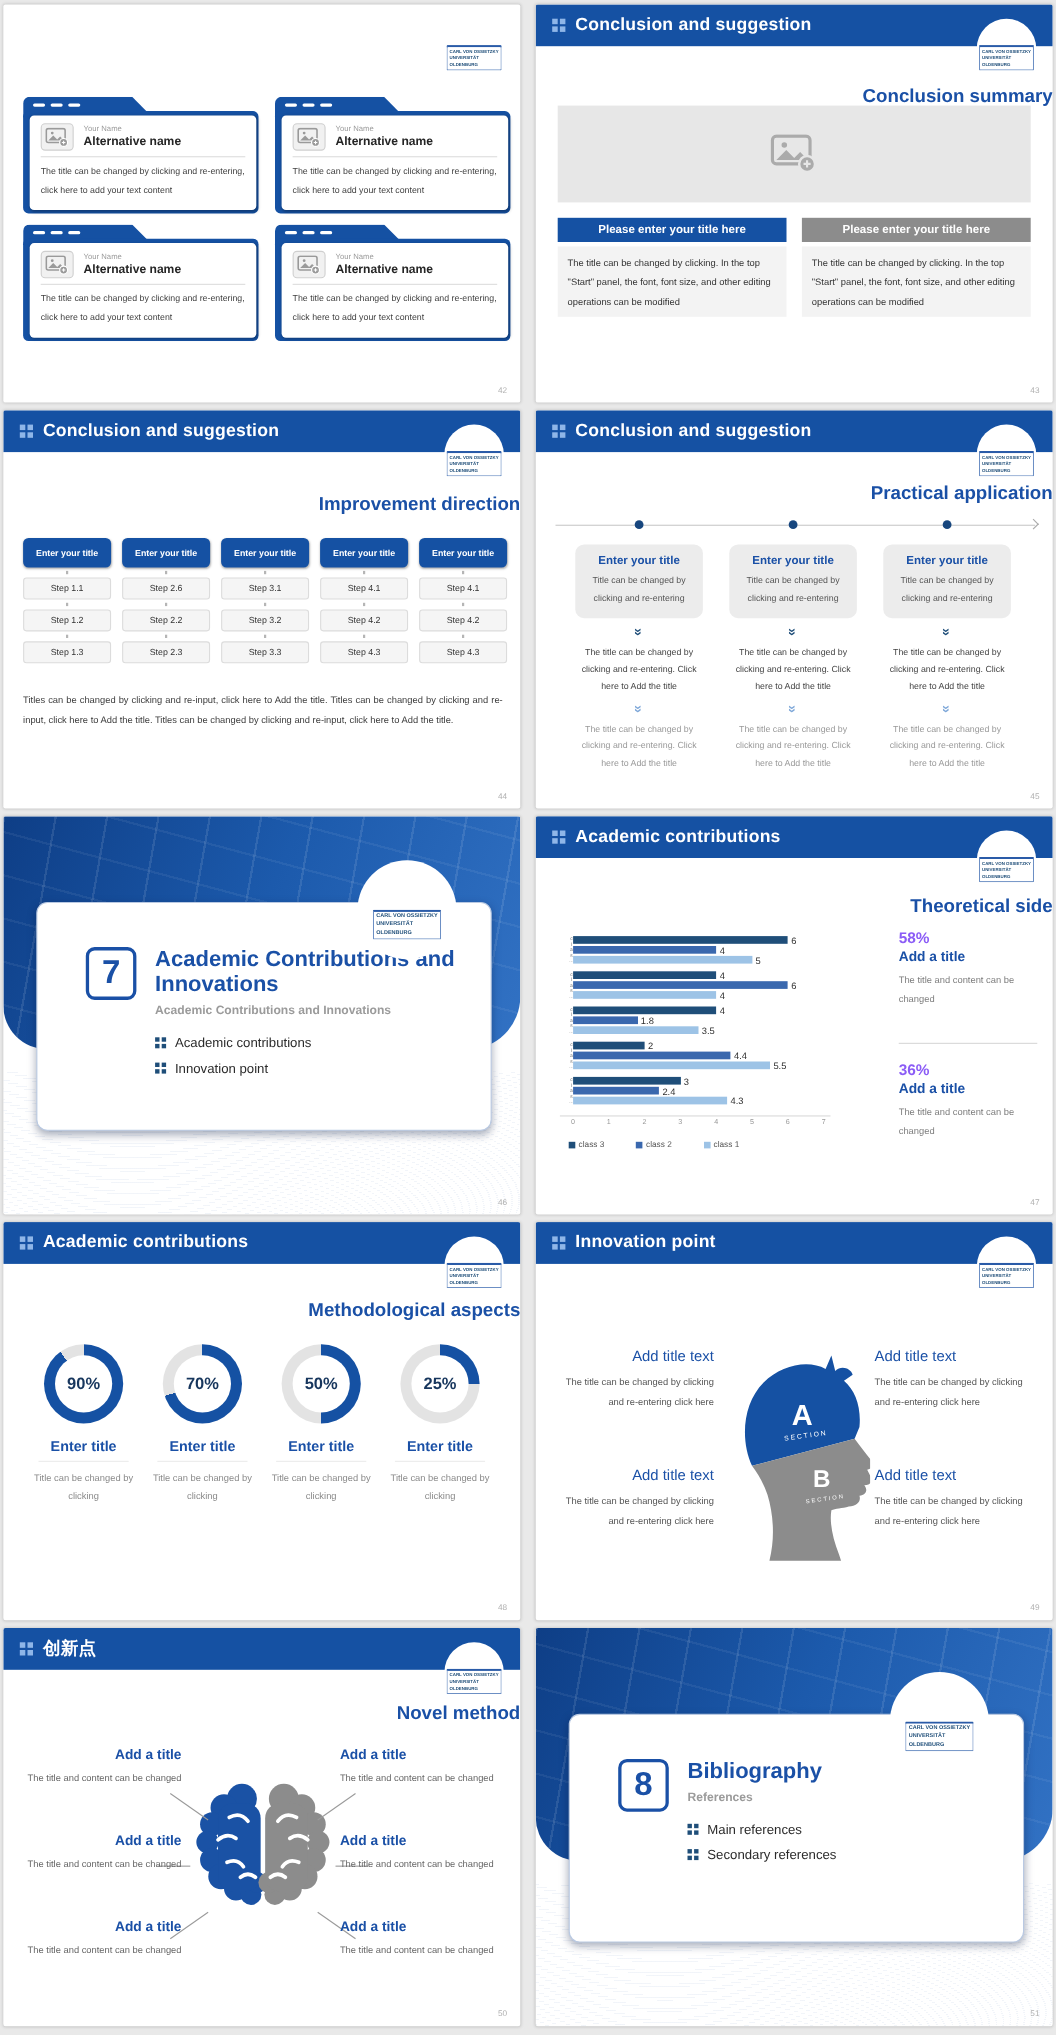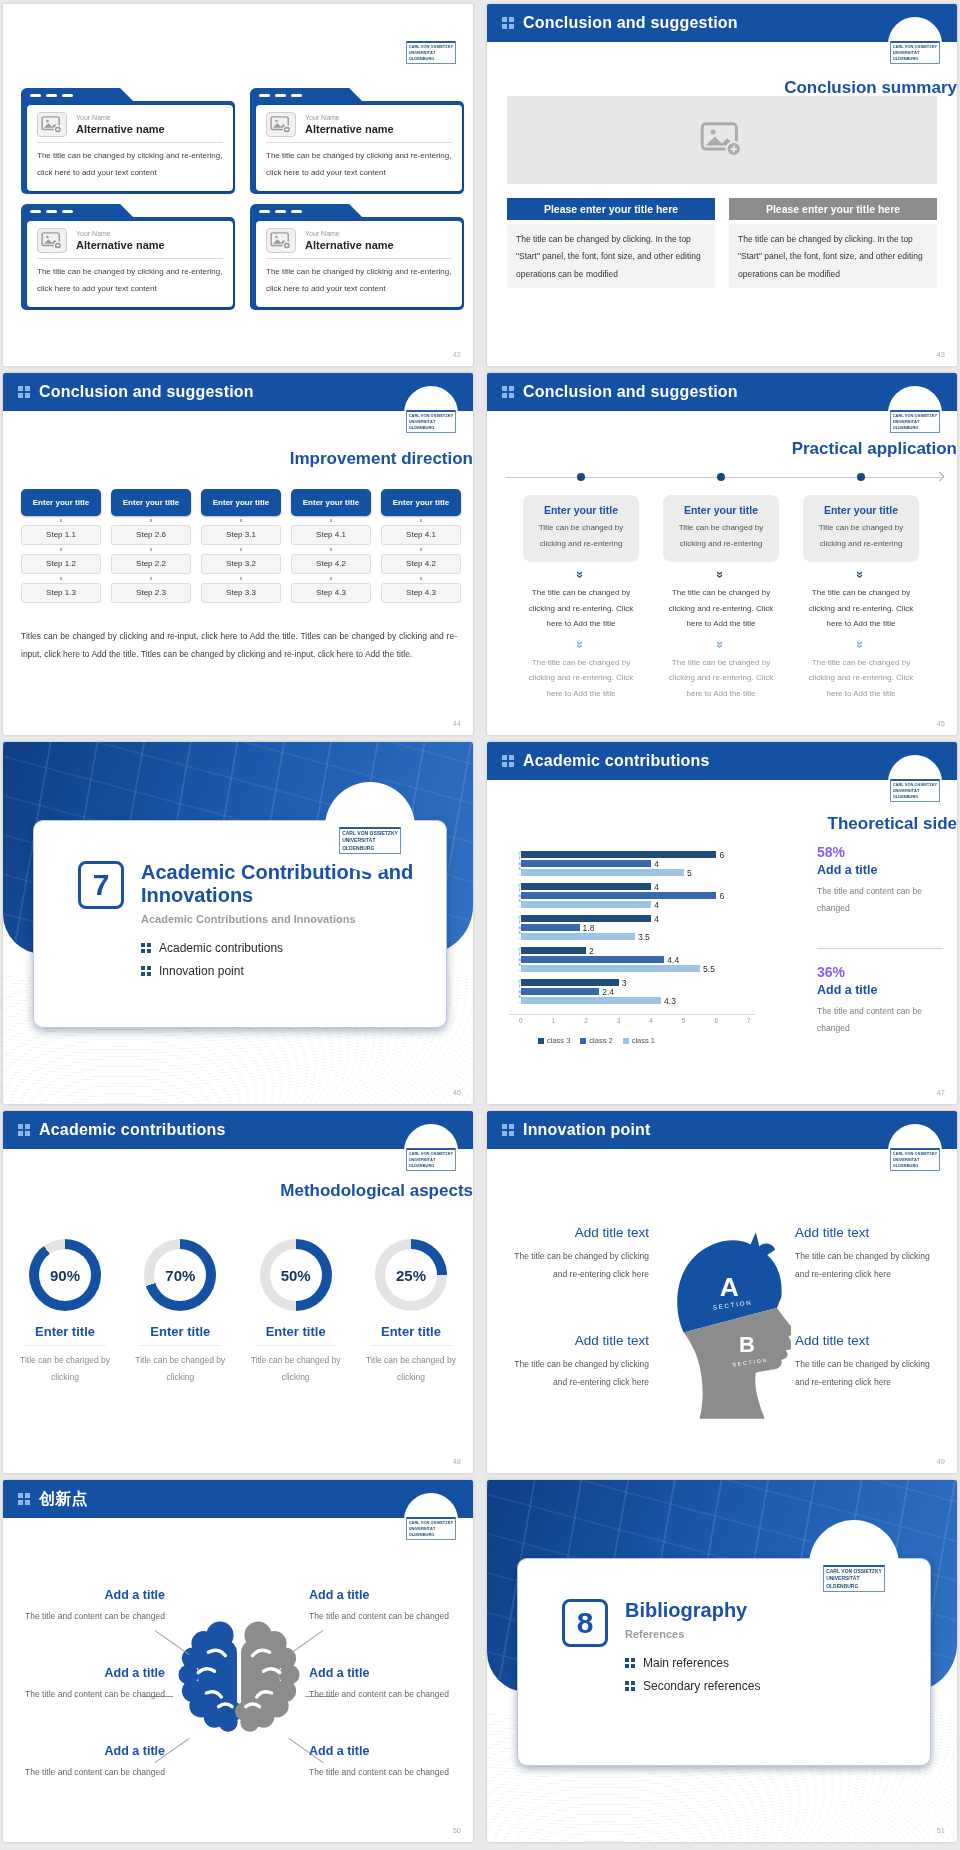--- a/index.html
+++ b/index.html
@@ -83,31 +83,31 @@
   
   #bar-chart{position:absolute;left:22px;top:108px;width:270px}
   .bar-group{display:flex;align-items:center;margin-bottom:5px}
   .bar-cat{width:12px;height:26px;font-size:4.5px;color:#777;writing-mode:vertical-rl;text-orientation:upright;overflow:hidden;line-height:1}
   .bar-rows{flex:1}
   .bar-row{display:flex;align-items:center;height:9px}
   .bar{height:7px}
   .bar-val{font-size:8.5px;color:#2e2e2e;margin-left:3px}
   #bar-axis{position:absolute;left:22px;top:272px;width:246px;height:12px;border-top:1px solid #d9d9d9}
   #bar-axis span{position:absolute;top:2px;font-size:6.5px;color:#999}
-  #bar-legend{position:absolute;left:51px;top:294px;display:flex;gap:10px;font-size:7.5px;color:#555}
+  #bar-legend{position:absolute;left:30px;top:294px;display:flex;gap:29px;font-size:7.5px;color:#555}
   .lgd{display:flex;align-items:center;gap:3px}
   .lgd i{width:6px;height:6px;display:inline-block}
   .stat{position:absolute;left:330px;width:128px}
   .stat.s1{top:102px}.stat.s2{top:222px}
   .stat .pct{font-size:14px;font-weight:bold;color:#8b5cf6}
   .stat .st{font-size:12.5px;font-weight:bold;color:var(--tblue);margin:3px 0 6px 0}
   .stat .sb{font-size:8.5px;color:#7d7d7d;line-height:1.95}
   .stat-div{position:absolute;left:330px;right:14px;top:206px;border-top:1px solid #d8d8d8}
   
-  .donut-row{position:absolute;left:8px;right:8px;top:128px;display:flex;justify-content:space-between}
+  .donut-row{position:absolute;left:8px;right:8px;top:111px;display:flex;justify-content:center}
   .donut-col{width:108px;text-align:center}
   .donut-ring{width:72px;height:72px;border-radius:50%;margin:0 auto;position:relative;background:#E3E3E3}
   .donut-hole{position:absolute;inset:10px;background:#fff;border-radius:50%;display:flex;align-items:center;justify-content:center;font-size:15px;font-weight:bold;color:#17365D}
   .dtitle{font-size:13px;font-weight:bold;color:var(--tblue);margin-top:13px}
   .ddiv{border:0;border-top:1px solid #ececec;width:82px;margin:6px auto}
   .dbody{font-size:8.5px;color:#8a8a8a;line-height:1.95}
   
   .ub{position:absolute;width:148px}
   .ub.b1{left:14px;top:114px;text-align:right}
   .ub.b2{left:308px;top:114px}
@@ -715,20 +715,21 @@
           </span>
       <span class="t">创新点</span>
     </div>
     <div class="dome">
       <div class="lgx">
             <div>CARL VON OSSIETZKY</div>
             <div>UNIVERSITÄT</div>
             <div>OLDENBURG</div>
           </div>
     </div>
+    <div class="stitle" style="top:68px">Novel method</div>
     <svg class="brainsvg" width="136" height="156" viewBox="0 0 200 180">
       <g fill="#1A52A5">
         <circle cx="72" cy="30" r="20"></circle>
             <circle cx="48" cy="42" r="18"></circle>
             <circle cx="32" cy="64" r="16"></circle>
             <circle cx="26" cy="88" r="15"></circle>
             <circle cx="32" cy="112" r="16"></circle>
             <circle cx="44" cy="134" r="17"></circle>
             <circle cx="64" cy="150" r="16"></circle>
             <circle cx="84" cy="158" r="14"></circle>

